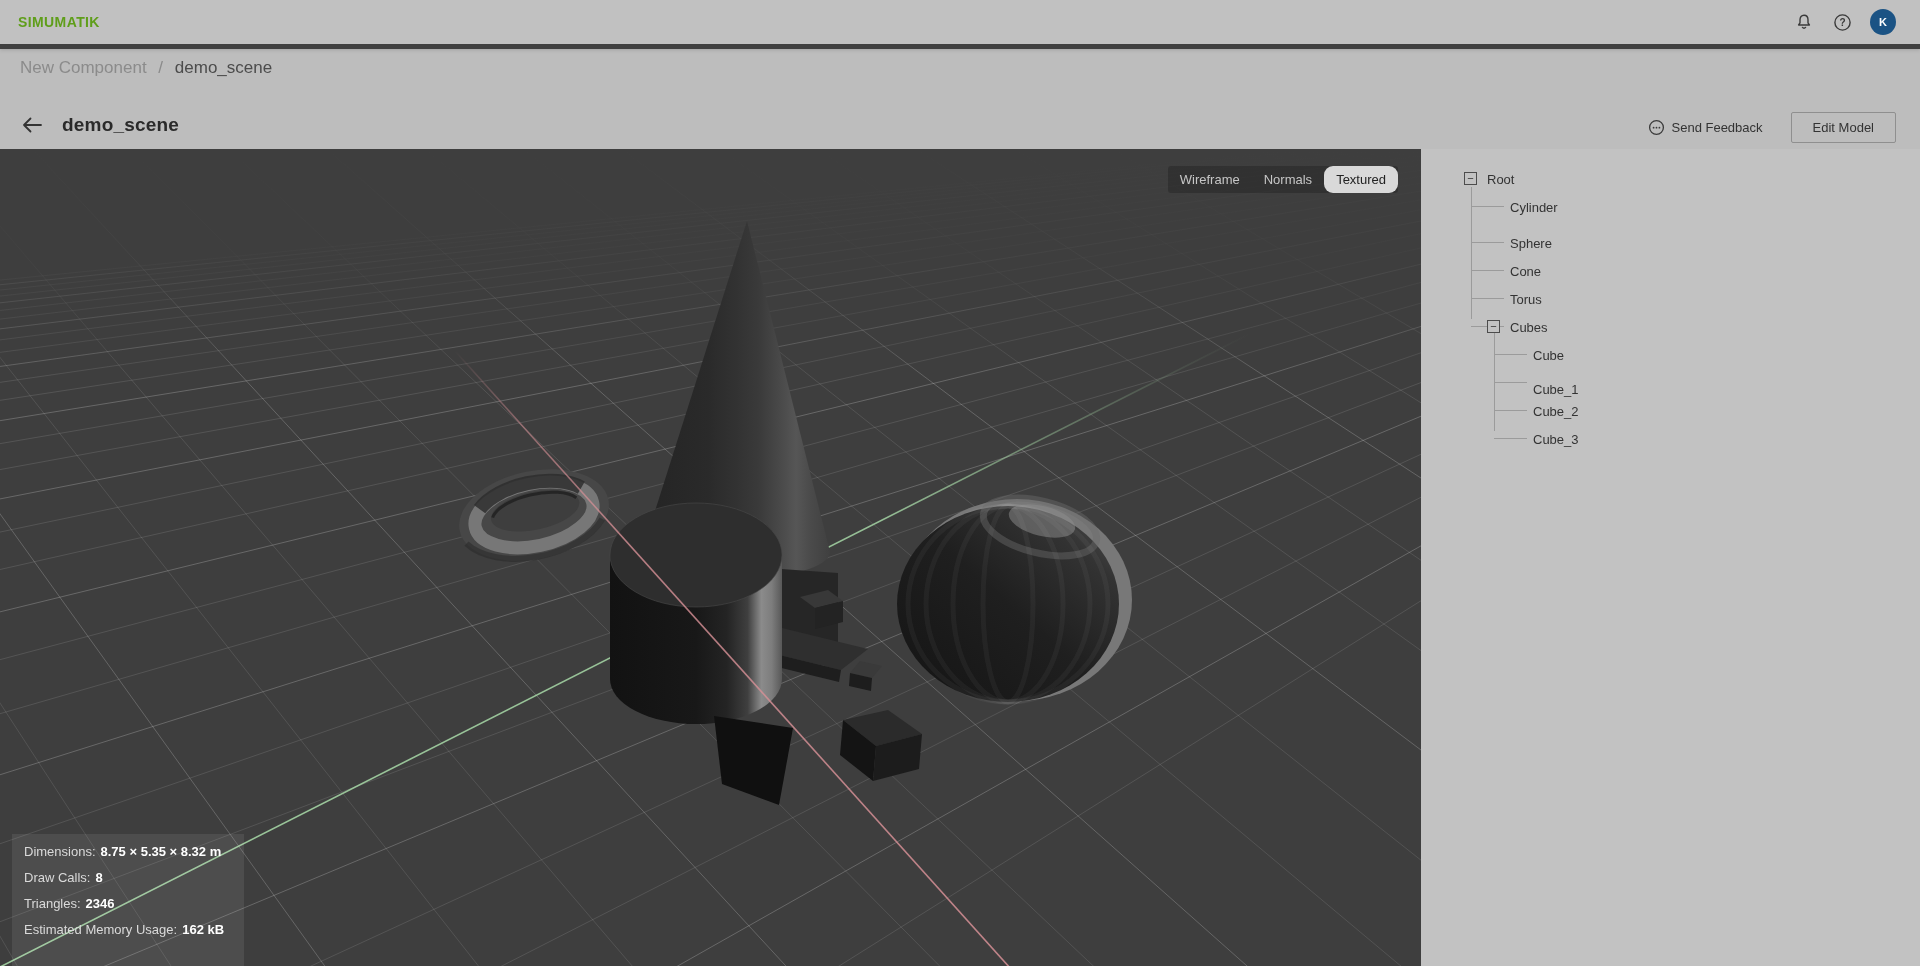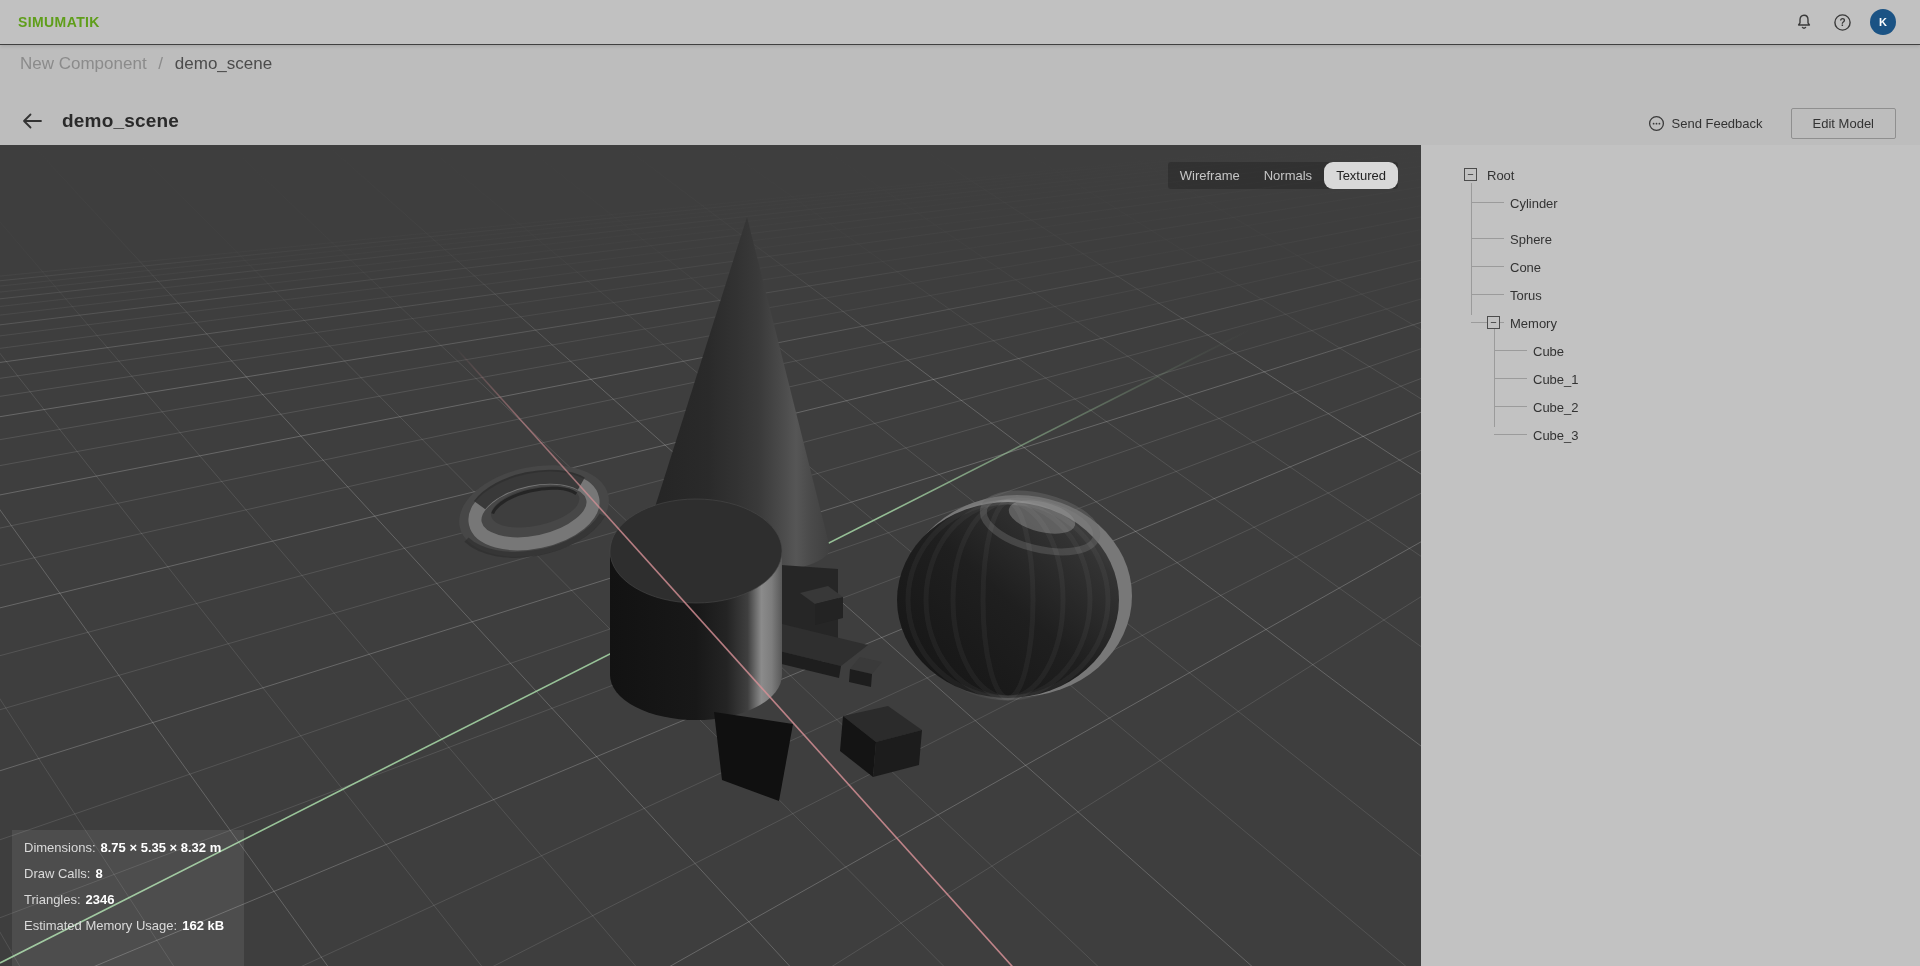--- a/index.html
+++ b/index.html
@@ -1,20 +1,20 @@
 <!DOCTYPE html>
 <html><head>
 <meta charset="utf-8">
 <style>
   html,body{margin:0;padding:0;}
   body{width:1920px;height:966px;overflow:hidden;font-family:"Liberation Sans","DejaVu Sans",sans-serif;background:#b9b9b9;}
   .app{width:1920px;height:966px;display:flex;flex-direction:column;}
 
   
-  .topbar{height:44px;flex:none;background:#c1c1c1;border-bottom:1px solid #404040;
+  .topbar{height:44px;flex:none;background:#c1c1c1;border-bottom:5px solid #404040;
     box-shadow:0 1px 4px rgba(0,0,0,.14);display:flex;align-items:center;
     justify-content:space-between;padding:0 24px 0 18px;position:relative;z-index:5;}
   .logo{font-size:14px;font-weight:bold;letter-spacing:.4px;color:#5f9e1a;cursor:pointer;}
   .top-icons{display:flex;align-items:center;gap:18px;}
   .icon-btn{width:20px;height:20px;display:flex;align-items:center;justify-content:center;cursor:pointer;}
   .avatar{width:26px;height:26px;border-radius:50%;background:#1b5384;color:#fff;font-size:11px;
     font-weight:bold;display:flex;align-items:center;justify-content:center;cursor:pointer;}
 
   
   .subbar{height:100px;flex:none;background:#bdbdbd;padding:9px 24px 0 20px;box-sizing:border-box;}
@@ -304,27 +304,27 @@
             <span class="tick" style="left: 28px; width: 33px;"></span>
             <span class="lab" style="margin-left: 67px;">Cone</span>
           </div>
           <div class="tree-row" style="height: 28px;">
             <span class="tick" style="left: 28px; width: 33px;"></span>
             <span class="lab" style="margin-left: 67px;">Torus</span>
           </div>
           <div class="tree-row" style="height: 28px;">
             <span class="tick" style="left: 28px; width: 33px;"></span>
             <span class="toggle-box" style="left: 44px;">−</span>
-            <span class="lab" style="margin-left: 67px;">Memory</span>
+            <span class="lab" style="margin-left: 67px;">Cubes</span>
           </div>
           <div class="tree-row" style="height: 28px;">
             <span class="tick" style="left: 51px; width: 33px;"></span>
             <span class="lab" style="margin-left: 90px;">Cube</span>
           </div>
-          <div class="tree-row" style="height: 28px;">
+          <div class="tree-row" style="height: 28px; align-items: flex-end;">
             <span class="tick" style="left: 51px; width: 33px;"></span>
             <span class="lab" style="margin-left: 90px;">Cube_1</span>
           </div>
           <div class="tree-row" style="height: 28px;">
             <span class="tick" style="left: 51px; width: 33px;"></span>
             <span class="lab" style="margin-left: 90px;">Cube_2</span>
           </div>
           <div class="tree-row" style="height: 28px;">
             <span class="tick" style="left: 51px; width: 33px;"></span>
             <span class="lab" style="margin-left: 90px;">Cube_3</span>

